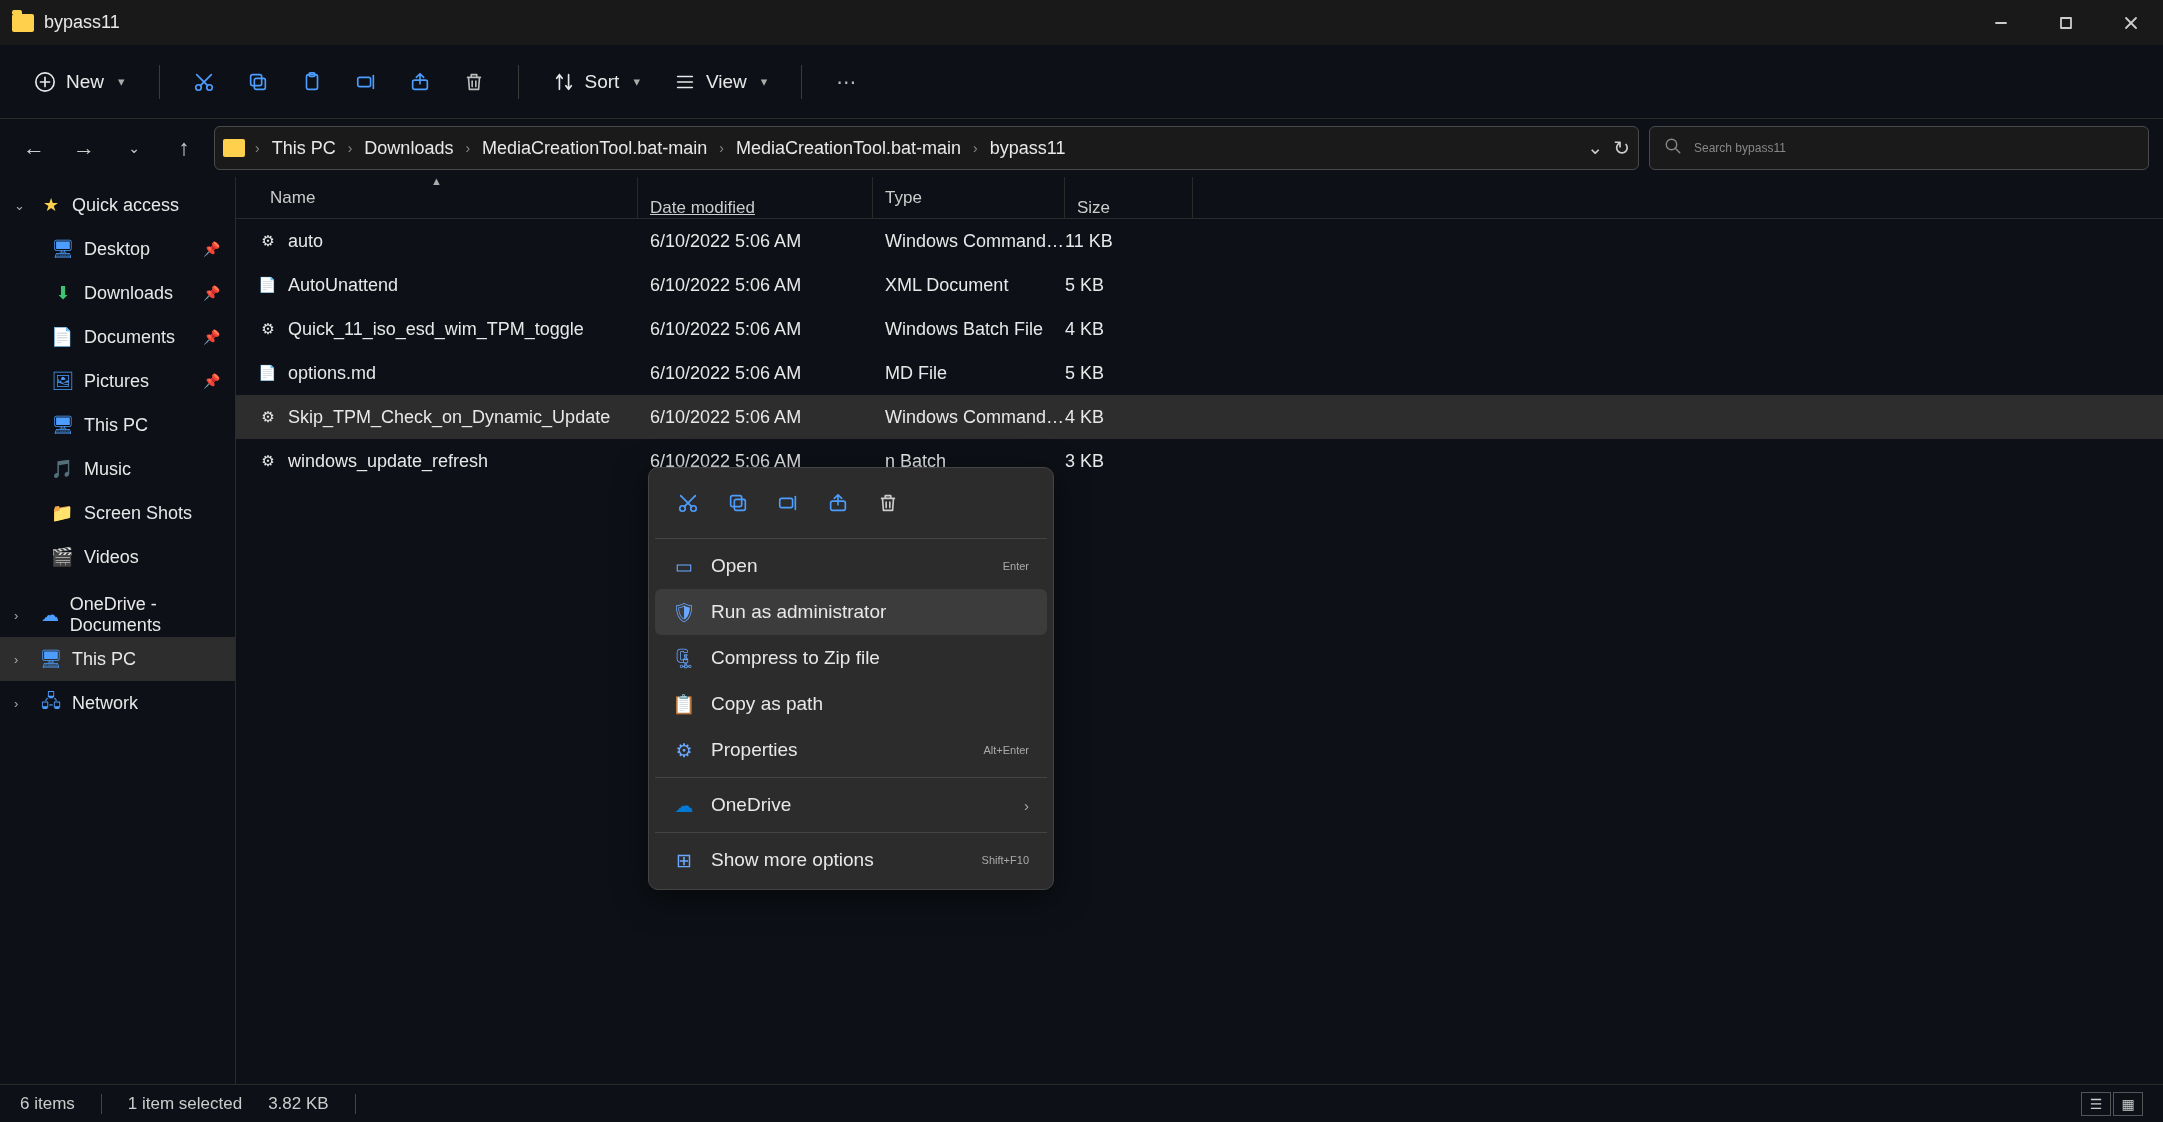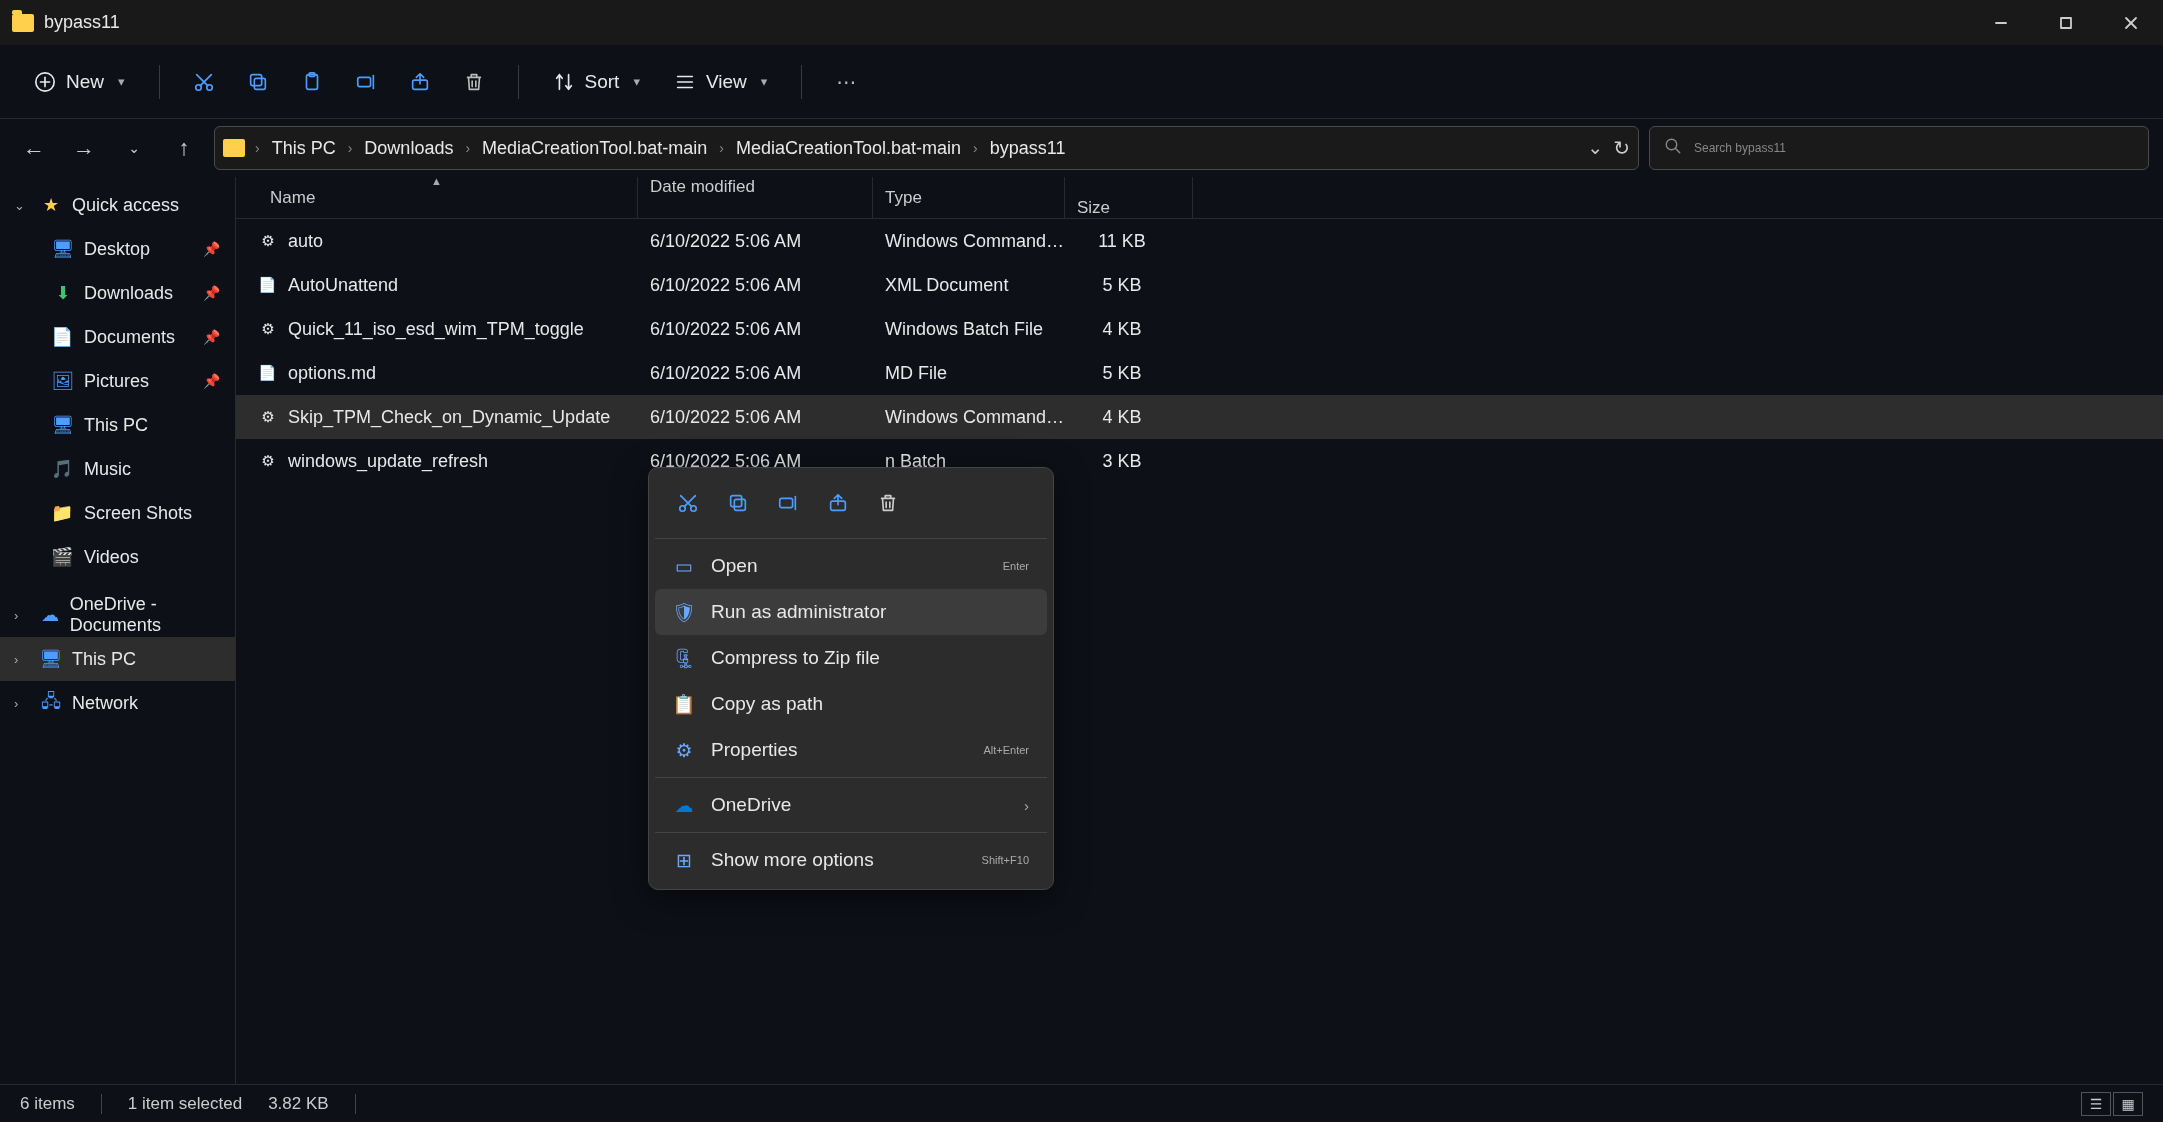--- a/index.html
+++ b/index.html
@@ -47,30 +47,30 @@
 .pin { margin-left:auto; margin-right:14px; color:#888; font-size:14px;}
 .sb-ico { width:22px; height:22px; display:flex; align-items:center; justify-content:center; font-size:18px;}
 .sb-star { color:#ffd04c; }
 .sb-blue { color:#4c9dff; }
 .sb-green { color:#3cc46e; }
 
 
 .filearea { flex:1; display:flex; flex-direction:column; }
 .columns { display:flex; height:42px; border-bottom:1px solid #2a2a2a; align-items:center; color:#ccc; font-size:17px;}
 .col-name { width:402px; padding-left:34px; border-right:1px solid #2a2a2a; height:100%; display:flex; align-items:center; position:relative;}
-.col-date { width:235px; padding-left:12px; border-right:1px solid #2a2a2a; height:100%; display:flex; align-items:flex-start;}
+.col-date { width:235px; padding-left:12px; border-right:1px solid #2a2a2a; height:100%; display:flex; align-items:flex-end;text-decoration:underline;}
 .col-type { width:192px; padding-left:12px; border-right:1px solid #2a2a2a; height:100%; display:flex; align-items:center;}
 .col-size { width:128px; padding-left:12px; border-right:1px solid #2a2a2a; height:100%; display:flex; align-items:flex-end;}
 .sort-arrow { position:absolute; top:-2px; left:50%; transform:translateX(-50%); font-size:11px; color:#aaa;}
 .row { display:flex; height:44px; align-items:center; font-size:18px; cursor:pointer;}
 .row.selected { background:#2d2d2d; }
 .r-name { width:402px; padding-left:22px; display:flex; align-items:center; gap:10px; white-space:nowrap; overflow:hidden;}
 .r-date { width:235px; padding-left:12px;}
 .r-type { width:192px; padding-left:12px; white-space:nowrap; overflow:hidden; text-overflow:ellipsis;}
-.r-size { width:128px; text-align:center; padding-right:14px;}
+.r-size { width:128px; text-align:left; padding-right:14px;}
 .file-ico { width:20px; height:20px; display:inline-flex; align-items:center; justify-content:center; font-size:15px; flex-shrink:0;}
 
 
 .ctx { position:absolute; width:406px; background:#2c2c2c; border:1px solid #444; border-radius:10px; box-shadow:0 8px 32px rgba(0,0,0,.6); overflow:hidden; padding:6px;}
 .ctx-iconrow { display:flex; gap:8px; padding:8px 12px 10px; }
 .ctx-iconrow .cib { width:42px; height:42px; display:flex; align-items:center; justify-content:center; color:#4c9dff; cursor:pointer; border-radius:6px;}
 .ctx-iconrow .cib.gray { color:#ccc; }
 .ctx-sep { height:1px; background:#444; margin:4px 0;}
 .ctx-item { display:flex; align-items:center; height:46px; padding:0 18px; gap:16px; cursor:pointer; border-radius:6px; font-size:19px;}
 .ctx-item.hover { background:#3c3c3c; }

